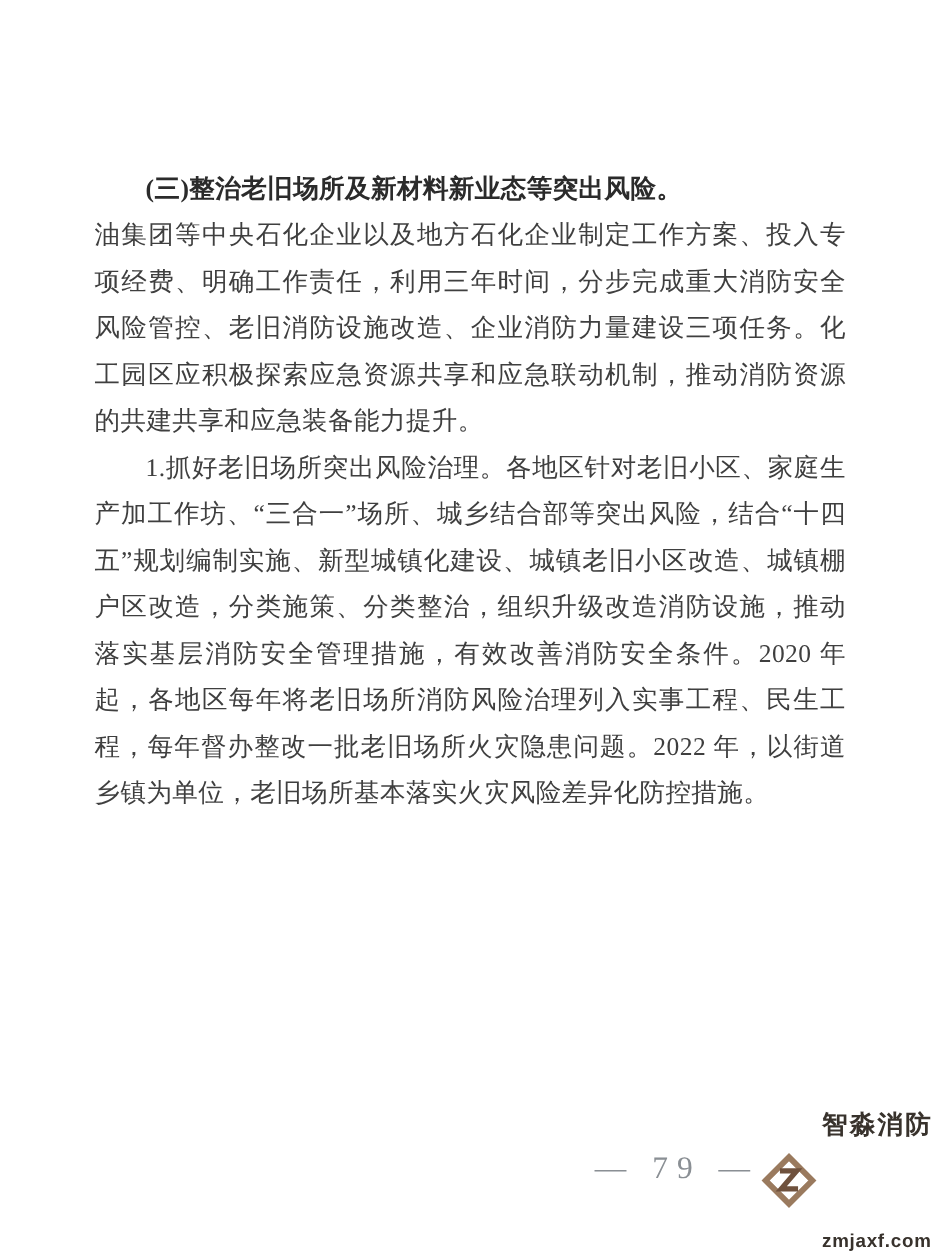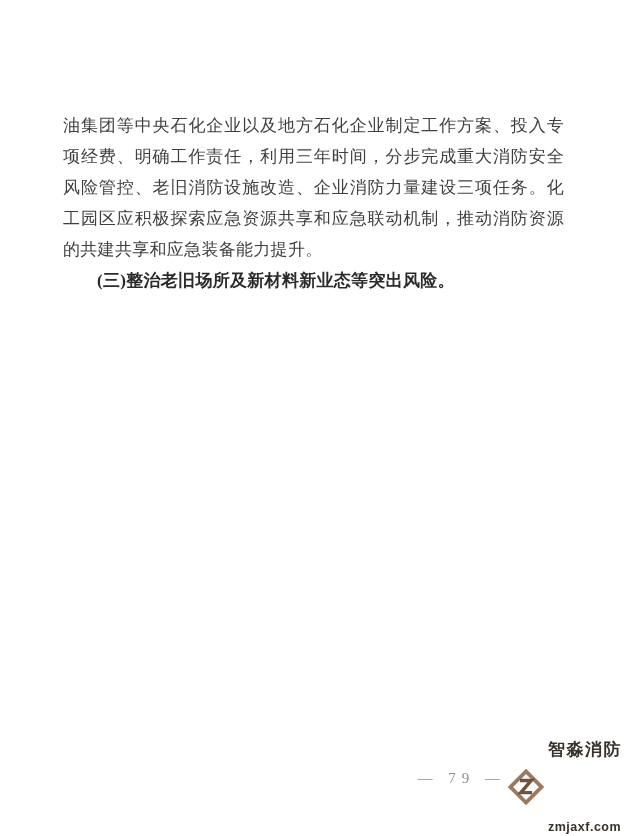--- a/index.html
+++ b/index.html
@@ -33,21 +33,21 @@
     text-indent:2em;
     font-weight:700;
     color:var(--heading-text);
   }
   .footer{
     position:absolute;right:4px;bottom:2px;
     display:flex;align-items:center;
   }
   .page-number{
     color:var(--page-number);
-    font-size:15px;
+    font-size:21px;
     letter-spacing:6px;
     white-space:nowrap;
     position:relative;top:-9px;
     margin-right:1px;
   }
   .brand{display:flex;align-items:center;}
   .logo-icon{display:block;width:38px;height:38px;margin-right:3px;}
   .logo-icon svg{width:38px;height:38px;display:block;}
   .logo-diamond{stroke:var(--logo-bronze);fill:none;}
   .logo-zmark{stroke:var(--logo-dark);fill:none;}
@@ -62,22 +62,23 @@
     font-weight:700;font-size:12.5px;line-height:13px;
     color:var(--brand-text);letter-spacing:0.5px;margin-top:36px;
   }
 </style>
 </head>
 <body>
 
 <div class="page">
 
   <main class="text-block">
+    <p class="para heading">(三)整治老旧场所及新材料新业态等突出风险。</p>
     <p class="para">油集团等中央石化企业以及地方石化企业制定工作方案、投入专项经费、明确工作责任，利用三年时间，分步完成重大消防安全风险管控、老旧消防设施改造、企业消防力量建设三项任务。化工园区应积极探索应急资源共享和应急联动机制，推动消防资源的共建共享和应急装备能力提升。</p>
-    <p class="para heading">(三)整治老旧场所及新材料新业态等突出风险。</p>
+    <p class="para indent">1.抓好老旧场所突出风险治理。各地区针对老旧小区、家庭生产加工作坊、“三合一”场所、城乡结合部等突出风险，结合“十四五”规划编制实施、新型城镇化建设、城镇老旧小区改造、城镇棚户区改造，分类施策、分类整治，组织升级改造消防设施，推动落实基层消防安全管理措施，有效改善消防安全条件。2020 年起，各地区每年将老旧场所消防风险治理列入实事工程、民生工程，每年督办整改一批老旧场所火灾隐患问题。2022 年，以街道乡镇为单位，老旧场所基本落实火灾风险差异化防控措施。</p>
   </main>
 
   <footer class="footer">
     <div class="page-number">— 79 —</div>
     <div class="brand">
       <span class="logo-icon">
         <svg viewBox="0 0 44 44" xmlns="http://www.w3.org/2000/svg">
           <path class="logo-diamond" d="M22 4 L40 22 L22 40 L4 22 Z" stroke-width="4.5"></path>
           <path class="logo-zmark" d="M15 14.5 L28 14.5 L16 28.5 L29 28.5" stroke-width="4"></path>
         </svg>

